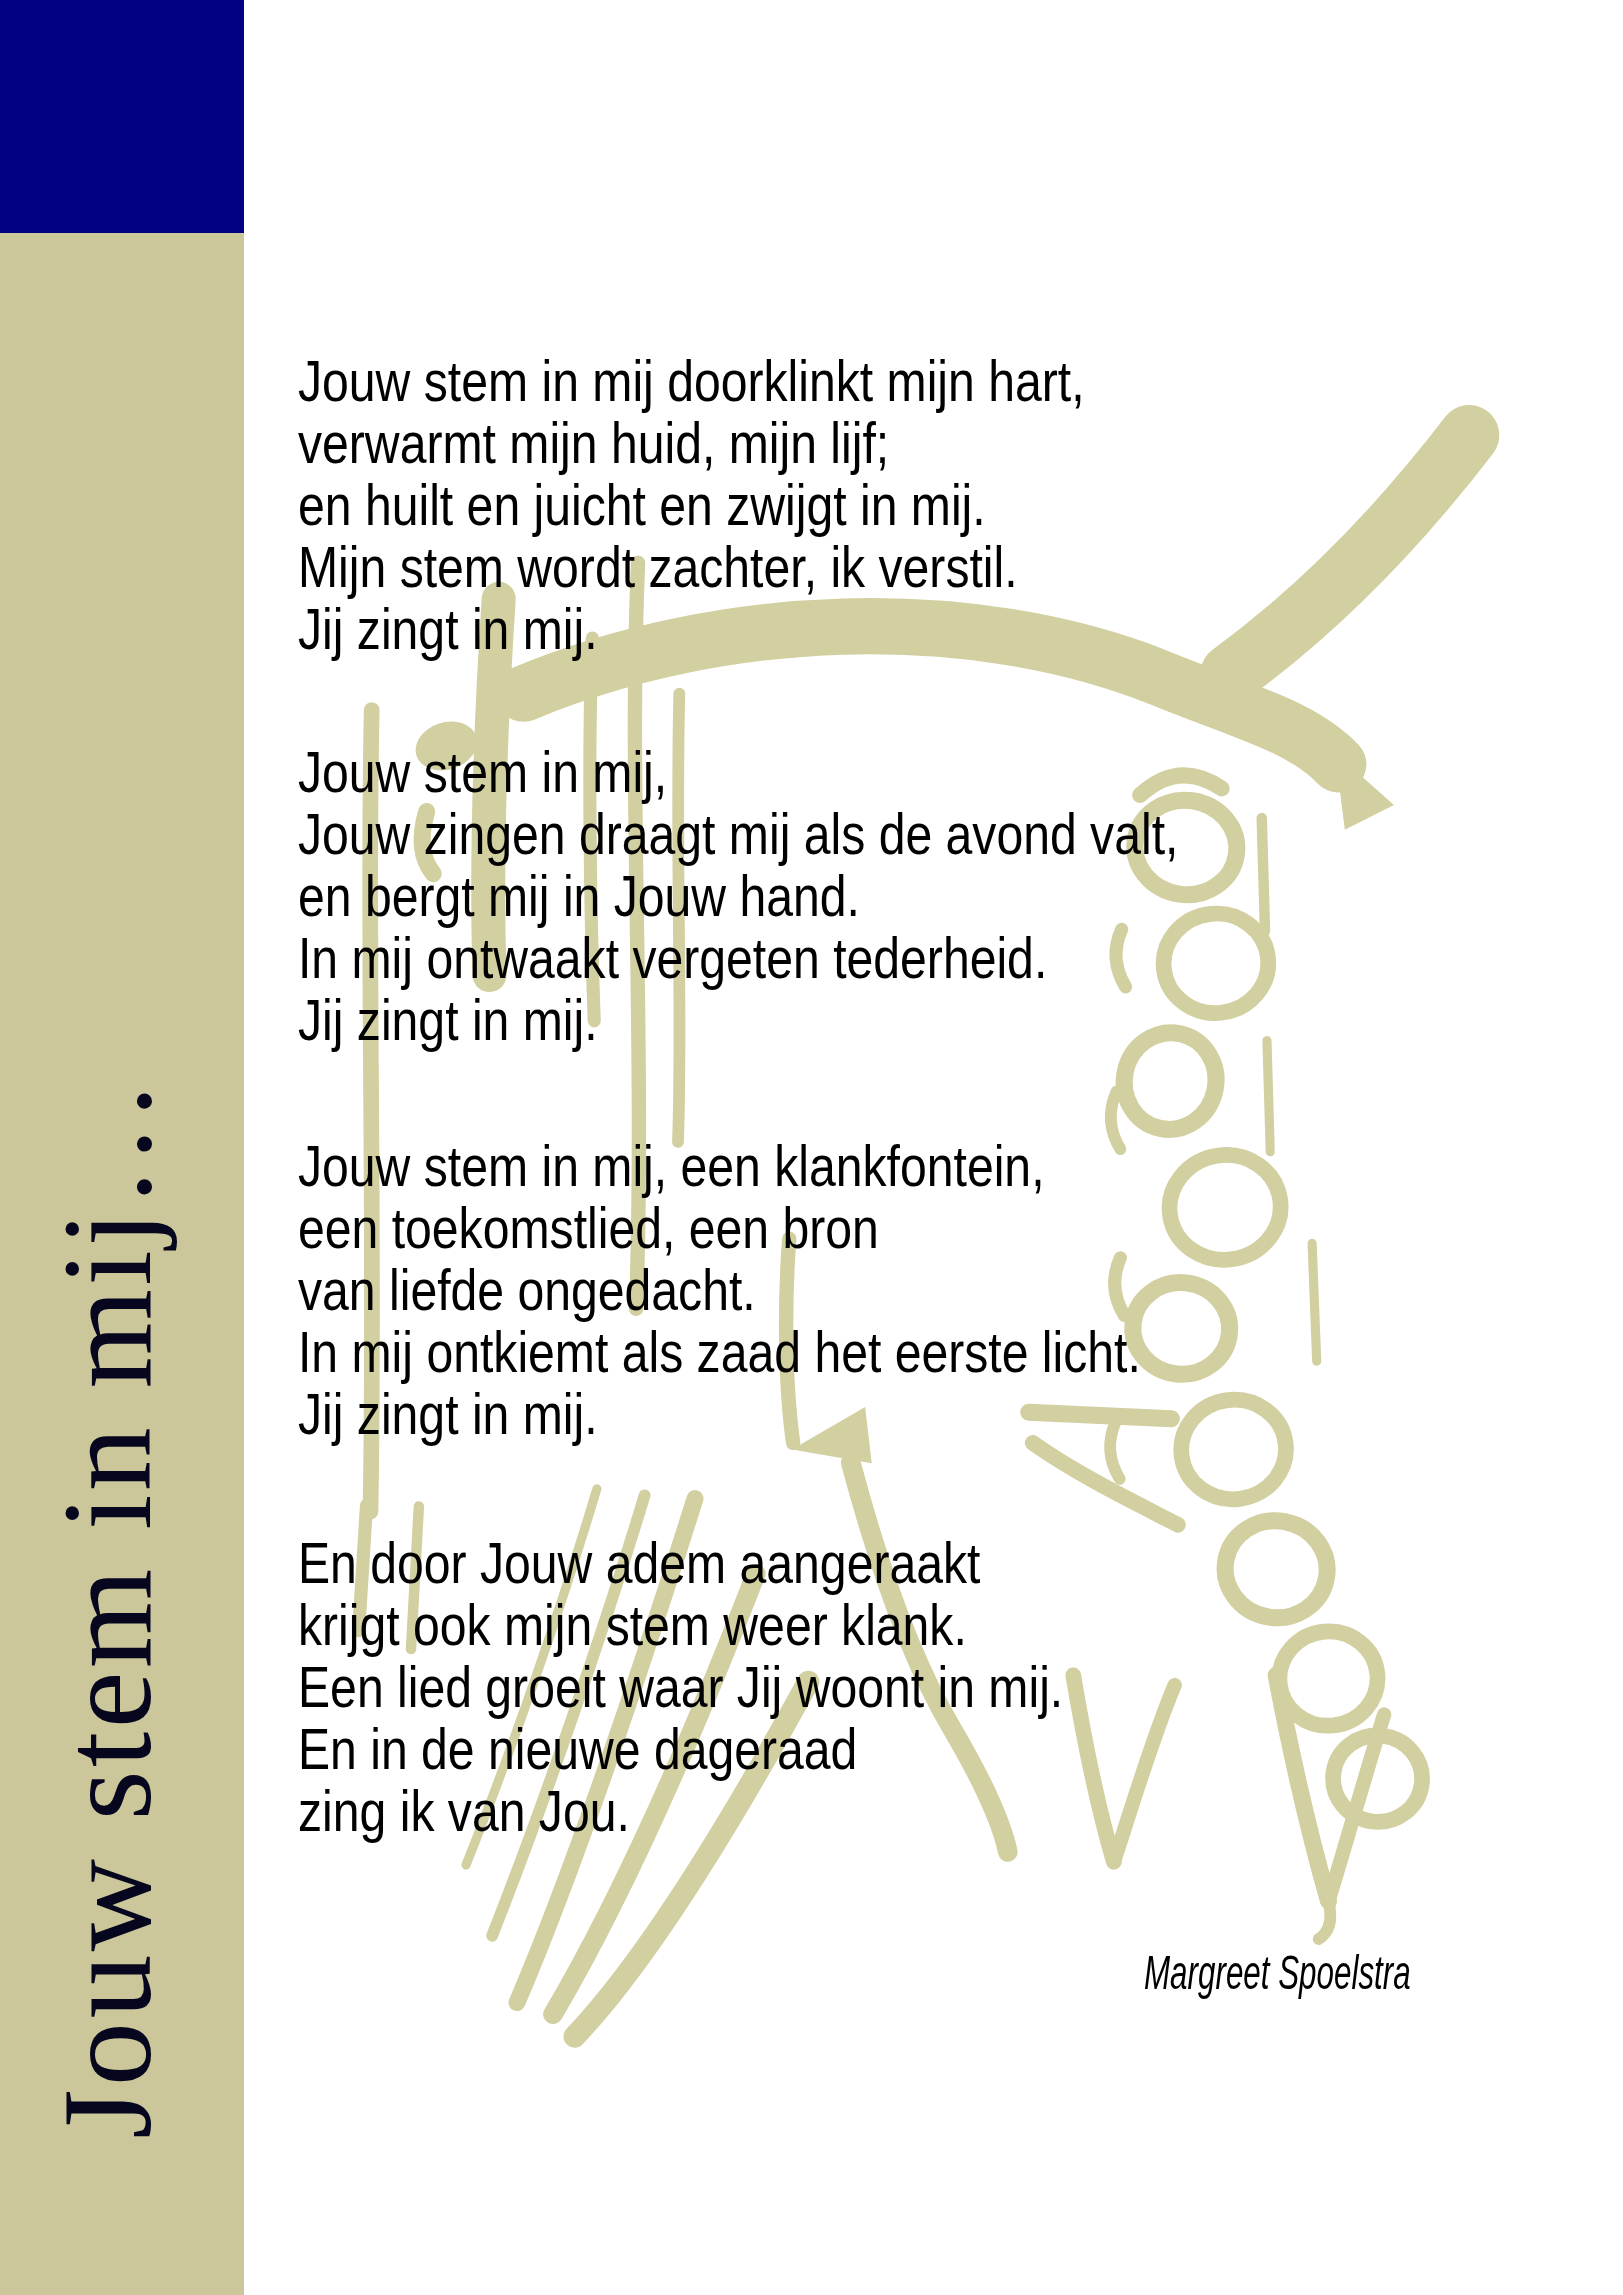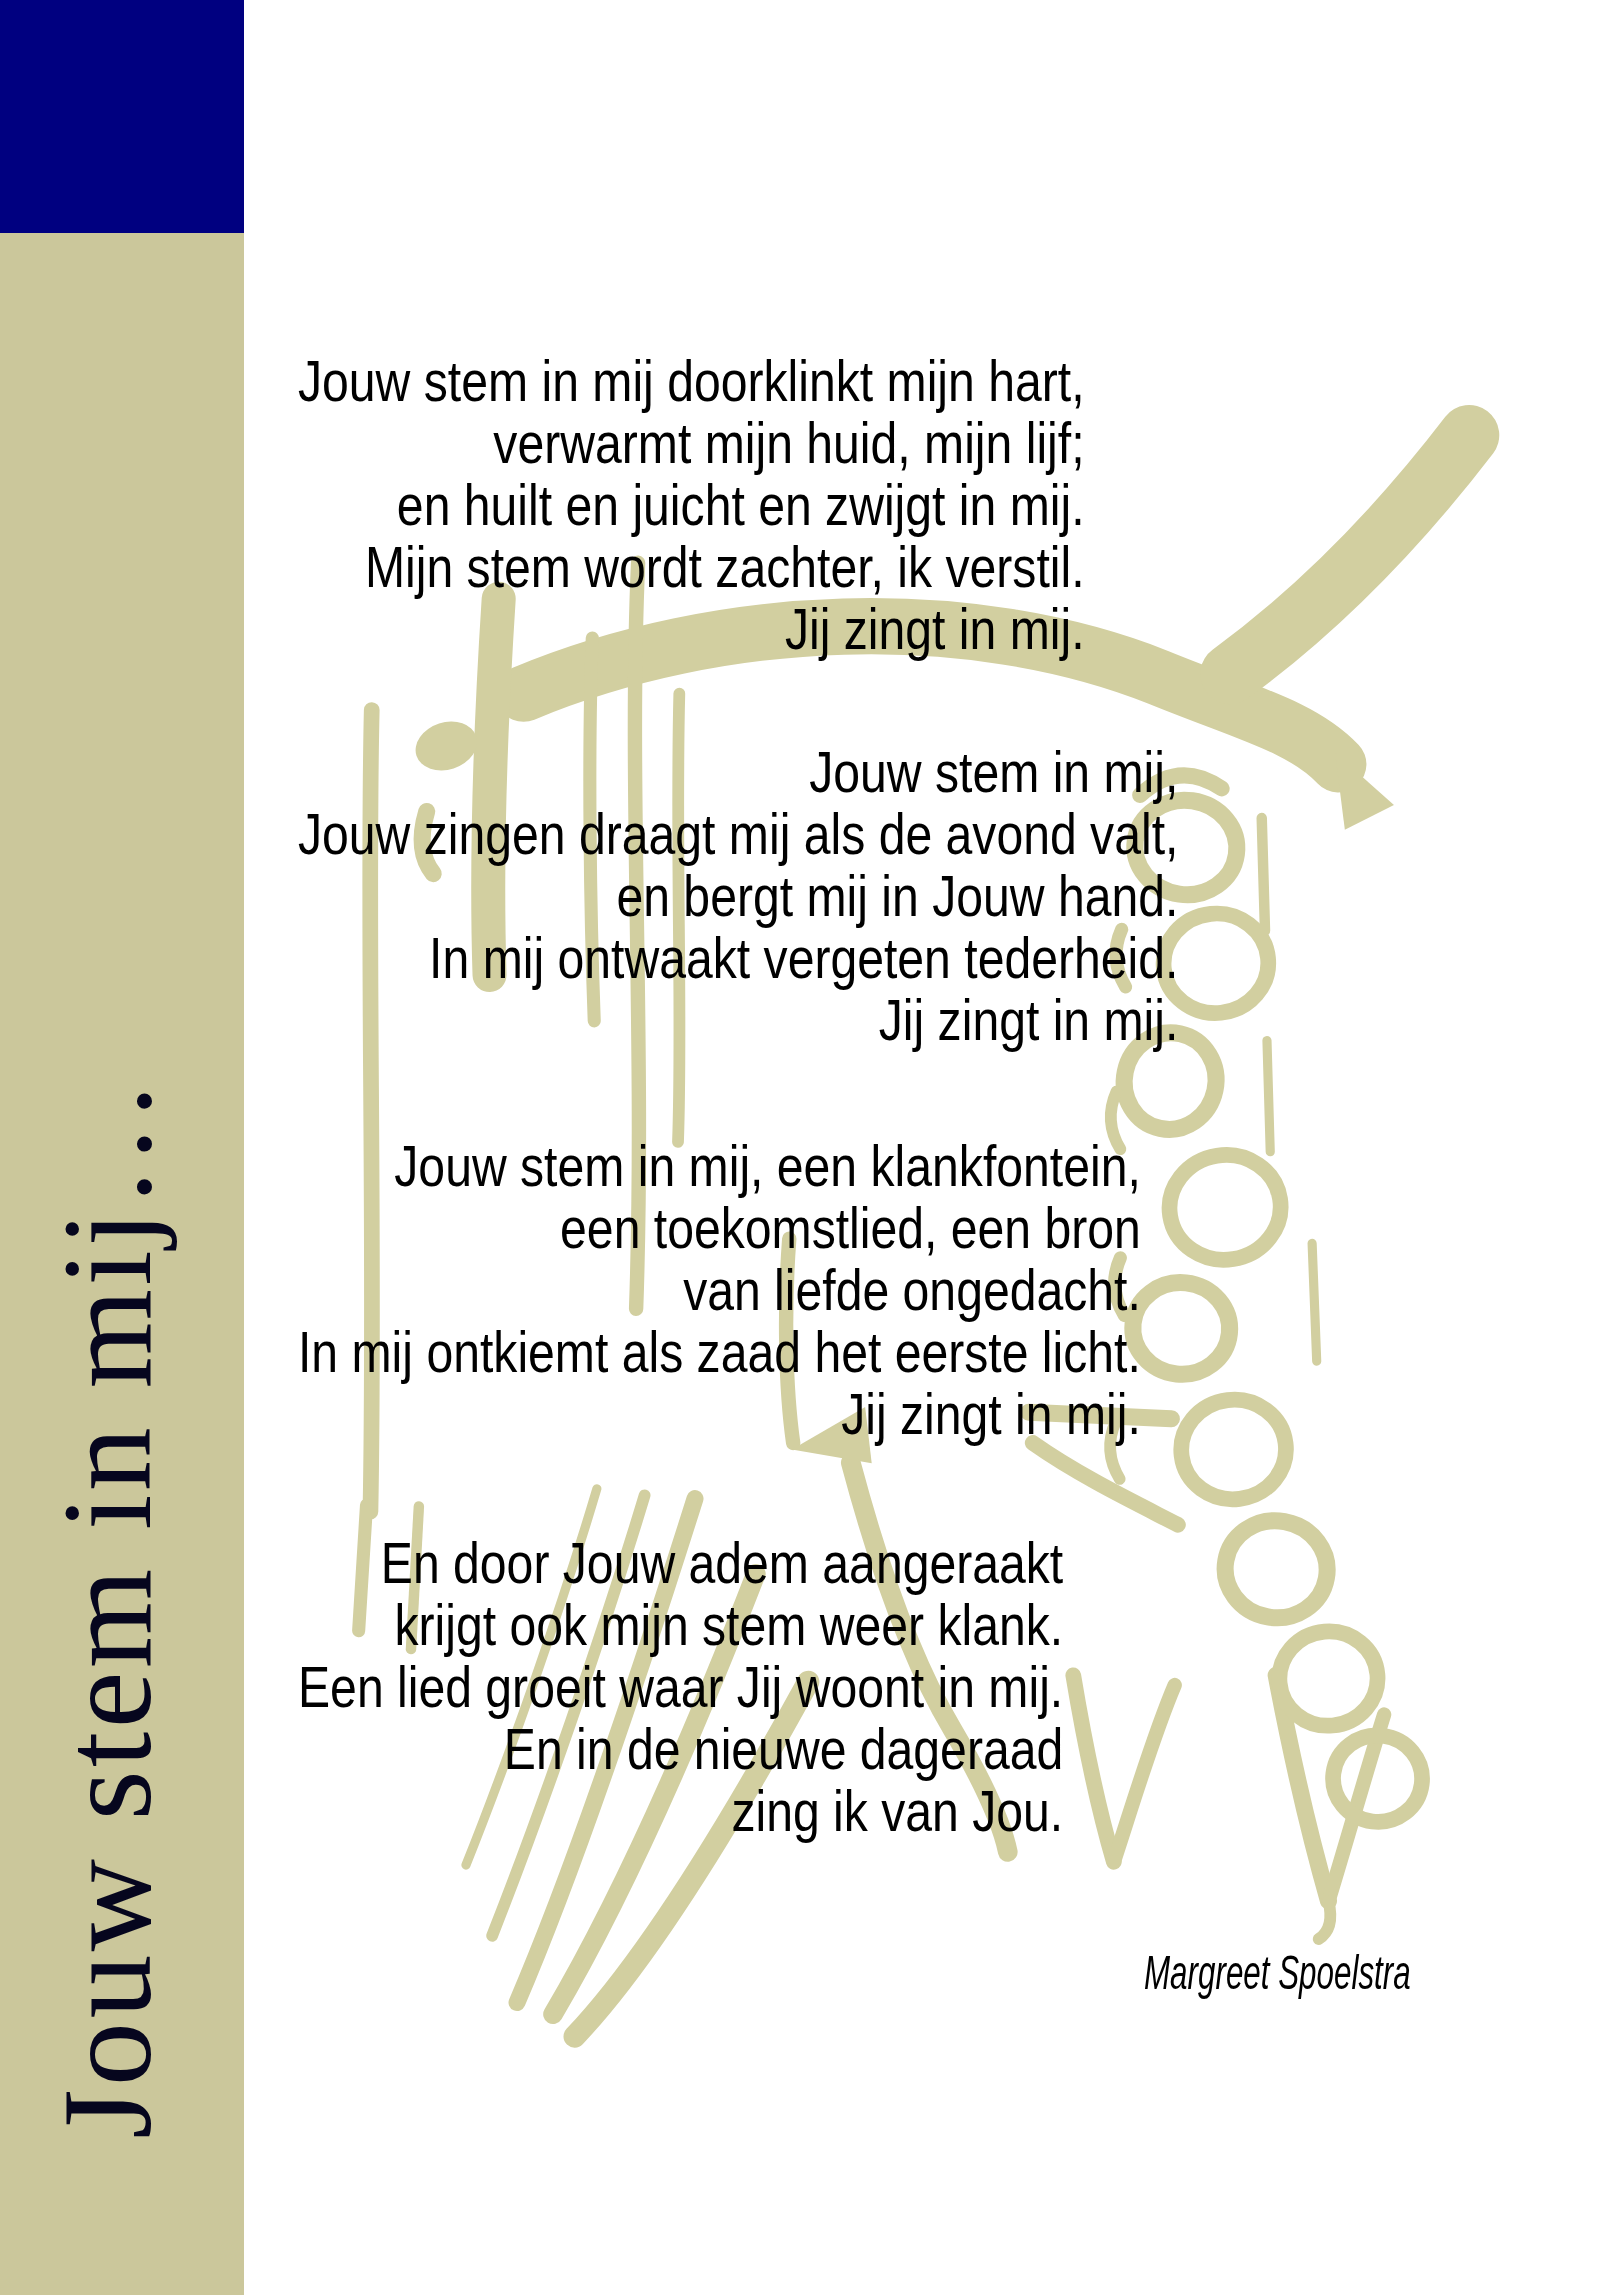--- a/index.html
+++ b/index.html
@@ -34,21 +34,20 @@
     line-height:normal;
   }
   
   .art{
     position:absolute;left:0;top:0;width:1623px;height:2295px;
     z-index:1;
   }
   .poem{
     position:absolute;left:0;top:0;width:1623px;height:2295px;
     z-index:2;
-    text-align:right;
   }
   .stanza{
     position:absolute;left:298px;
     transform:scaleX(0.83);
     transform-origin:0 0;
     color:#000000;
     font-size:58px;
     line-height:62px;
     white-space:nowrap;
   }

